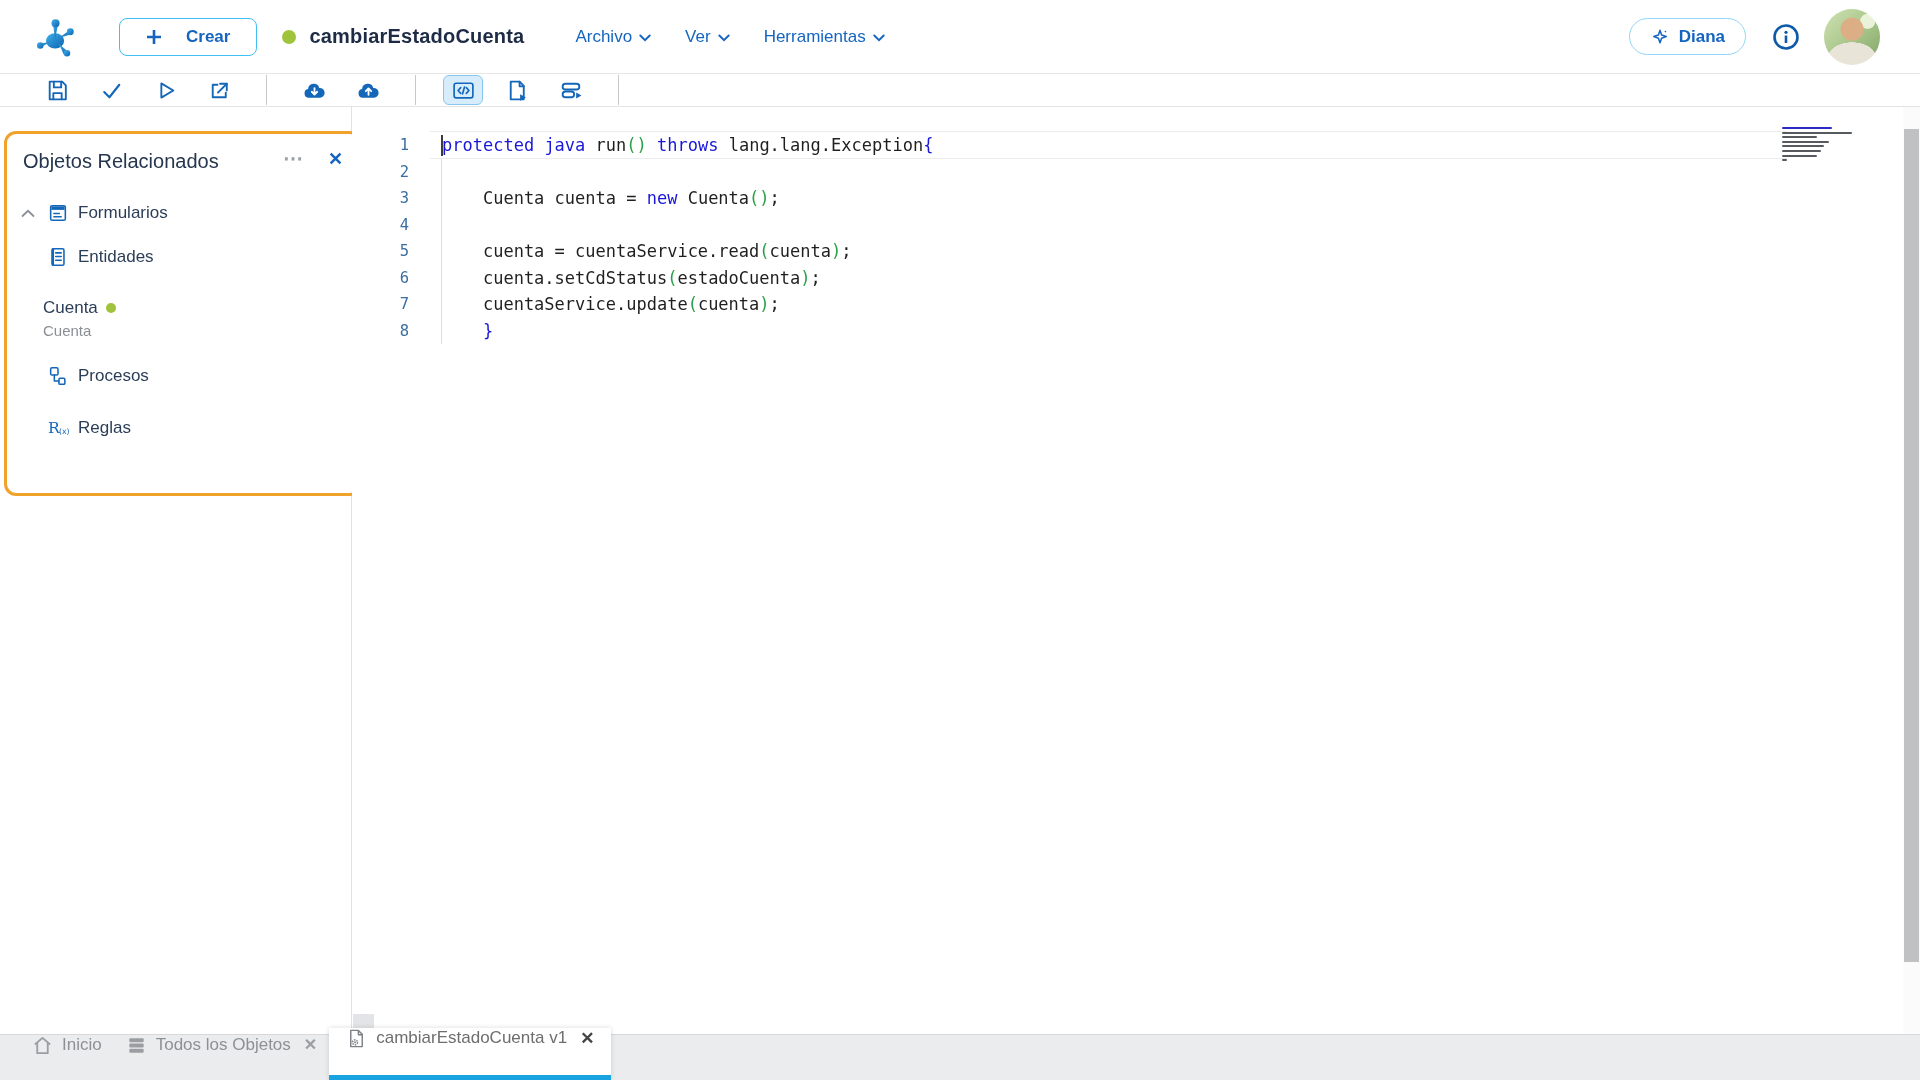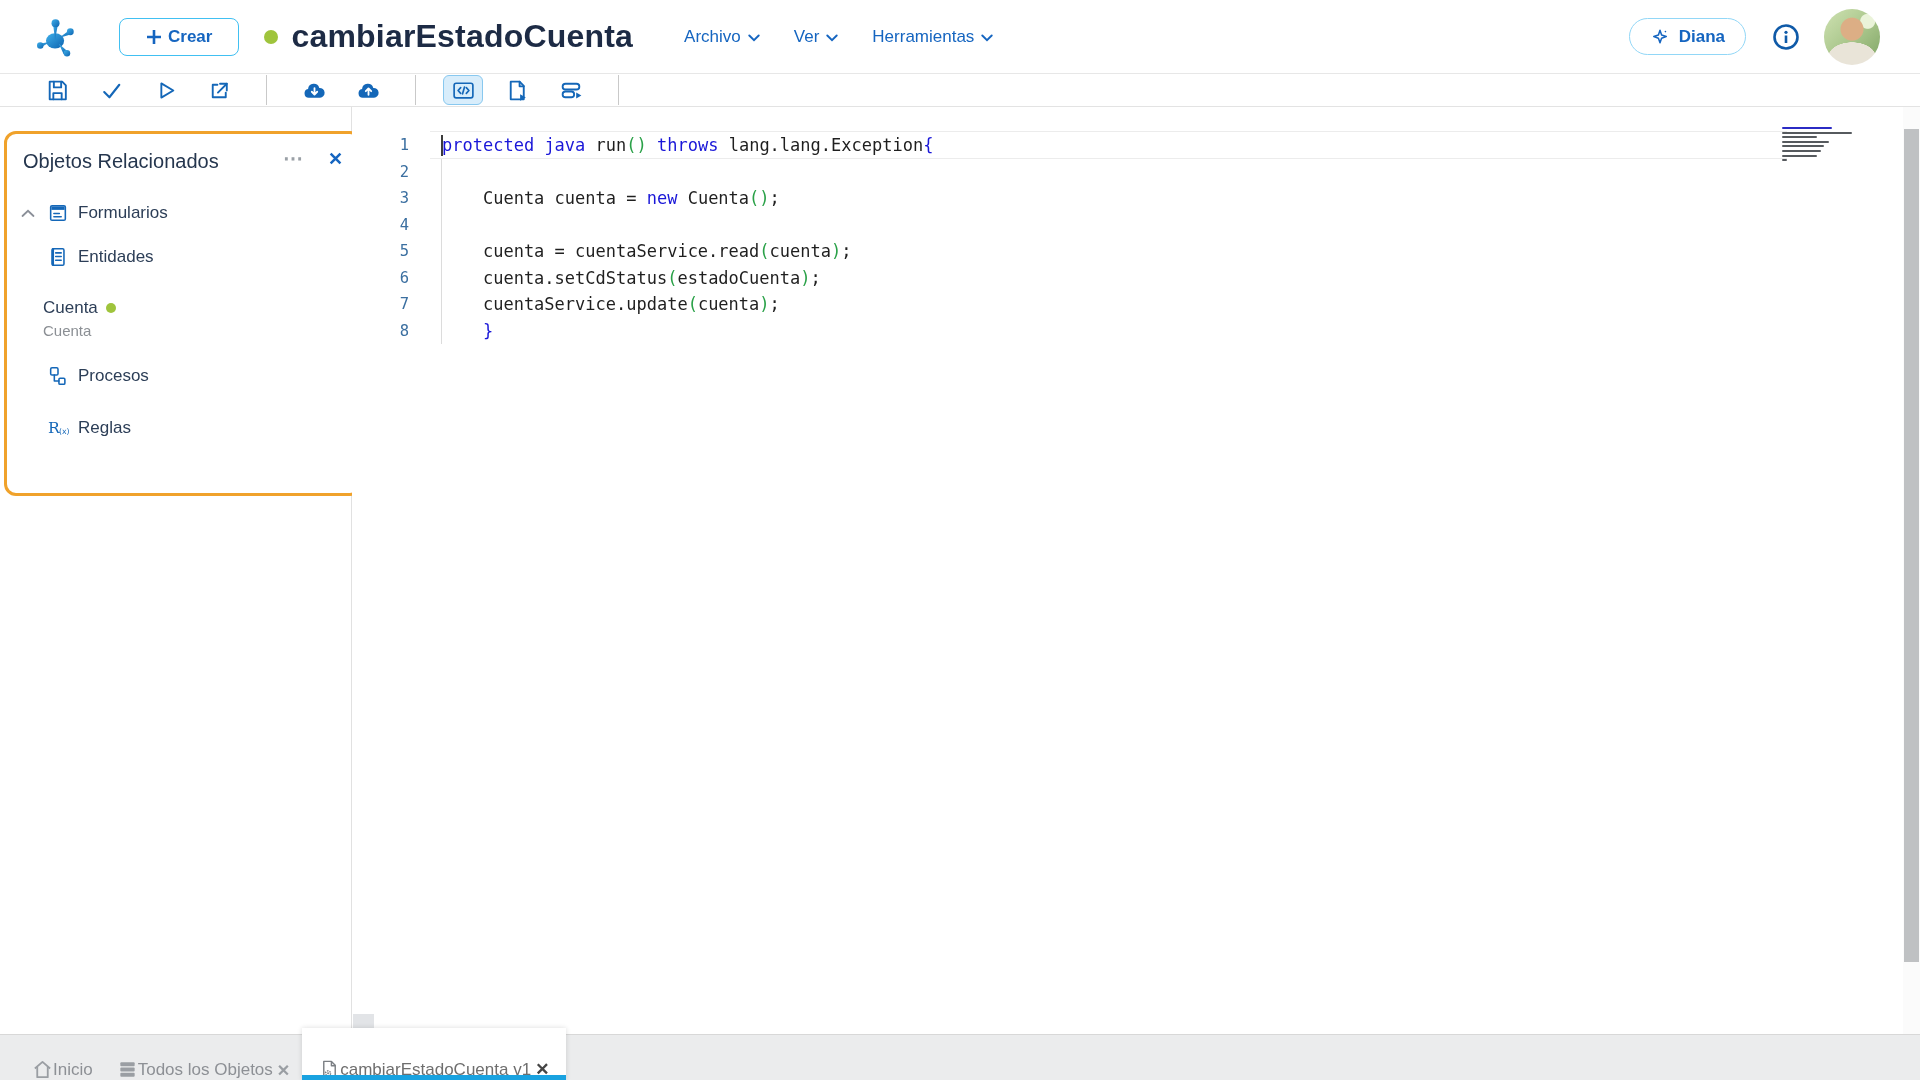--- a/index.html
+++ b/index.html
@@ -3,25 +3,25 @@
 <meta charset="utf-8">
 <style>
   * { margin:0; padding:0; box-sizing:border-box; }
   html,body { background:#fff; }
   body { font-family:"Liberation Sans", sans-serif; width:1920px; height:1080px; overflow:hidden; }
   .app { position:relative; width:1920px; height:1080px; background:#fff; display:flex; flex-direction:column; }
 
   
   .header { height:74px; flex:0 0 74px; display:flex; align-items:center; padding:0 40px 0 35px; border-bottom:1px solid #e7e7e7; background:#fff; }
   .logo { width:42px; height:44px; flex:0 0 42px; }
-  .create-btn { margin-left:42px; height:38px; padding:0 26px; display:flex; align-items:center; gap:6px;
+  .create-btn { margin-left:42px; height:38px; padding:0 26px; display:flex; align-items:center; gap:24px;
     background:#fff; border:1.5px solid #41c0f2; border-radius:8px; color:var(--accent); font-size:17px; font-weight:700; cursor:pointer; }
   .create-btn svg { width:16px; height:16px; }
   .obj-dot { width:14px; height:14px; border-radius:50%; background:var(--green); margin-left:25px; }
-  .title { margin-left:13px; font-size:32px; font-weight:700; color:#1d2b45; letter-spacing:.2px; }
+  .title { margin-left:13px; font-size:20px; font-weight:700; color:#1d2b45; letter-spacing:.2px; }
   .menus { display:flex; gap:30px; margin-left:49px; }
   .menu-item { display:flex; align-items:center; gap:7px; color:var(--accent); font-size:17px; cursor:pointer; padding:6px 2px; }
   .menu-item svg { width:12px; height:8px; margin-top:2px; }
   .hdr-right { margin-left:auto; display:flex; align-items:center; }
   .diana-btn { height:37px; padding:0 20px; display:flex; align-items:center; gap:9px; background:#fff;
     border:1.5px solid #92d7f7; border-radius:19px; color:var(--accent); font-size:17px; font-weight:700; cursor:pointer; }
   .diana-btn svg { width:20px; height:20px; }
   .info-btn { margin-left:26px; width:28px; height:28px; cursor:pointer; }
   .avatar { margin-left:24px; width:56px; height:56px; border-radius:50%; overflow:hidden; cursor:pointer;
     background:
@@ -73,21 +73,21 @@
   .caret { position:absolute; left:89px; top:3px; width:2px; height:21px; background:#3c3c3c; z-index:3; }
   .indent-guide { position:absolute; left:89px; top:51.5px; width:1px; height:185px; background:#dcdcdc; }
   .minimap { position:absolute; top:20px; right:68px; width:70px; }
   .mm-row { height:2px; margin-bottom:2.6px; border-radius:1px; }
   .vscroll { position:absolute; right:0; top:0; bottom:0; width:17px; background:#fbfbfb; }
   .vscroll .thumb { position:absolute; top:22px; left:1px; right:1px; height:833px; background:#bfc1c3; }
   .hthumb { position:absolute; left:1px; bottom:3px; width:21px; height:17px; background:#e2e4e7; }
 
   
   .tabbar { height:46px; flex:0 0 46px; background:#ebeced; border-top:1px solid #d8d8d8; display:flex; align-items:stretch; padding-left:20px; position:relative; }
-  .tab { display:flex; align-items:flex-end; padding:0 12px; color:var(--gray-tab); font-size:17px; cursor:pointer; }
+  .tab { display:flex; align-items:flex-start; gap:9px; padding:0 12px; color:var(--gray-tab); font-size:17px; cursor:pointer; }
   .tab .t-ic svg { width:21px; height:21px; display:block; }
   .tab .t-close { font-size:16px; font-weight:700; color:#9a9ea3; margin-left:4px; cursor:pointer; }
   .tab.active { background:#fff; position:relative; margin-top:-7px; padding:0 17px; box-shadow:0 0 5px rgba(0,0,0,.14); color:#6e6e6e; z-index:2; }
   .tab.active .t-close { color:#454545; font-size:17px; }
   .tab.active::after { content:""; position:absolute; left:0; right:0; bottom:0; height:5px; background:var(--tab-underline); }
 </style>
 </head>
 <body>
 
 <div class="app">

